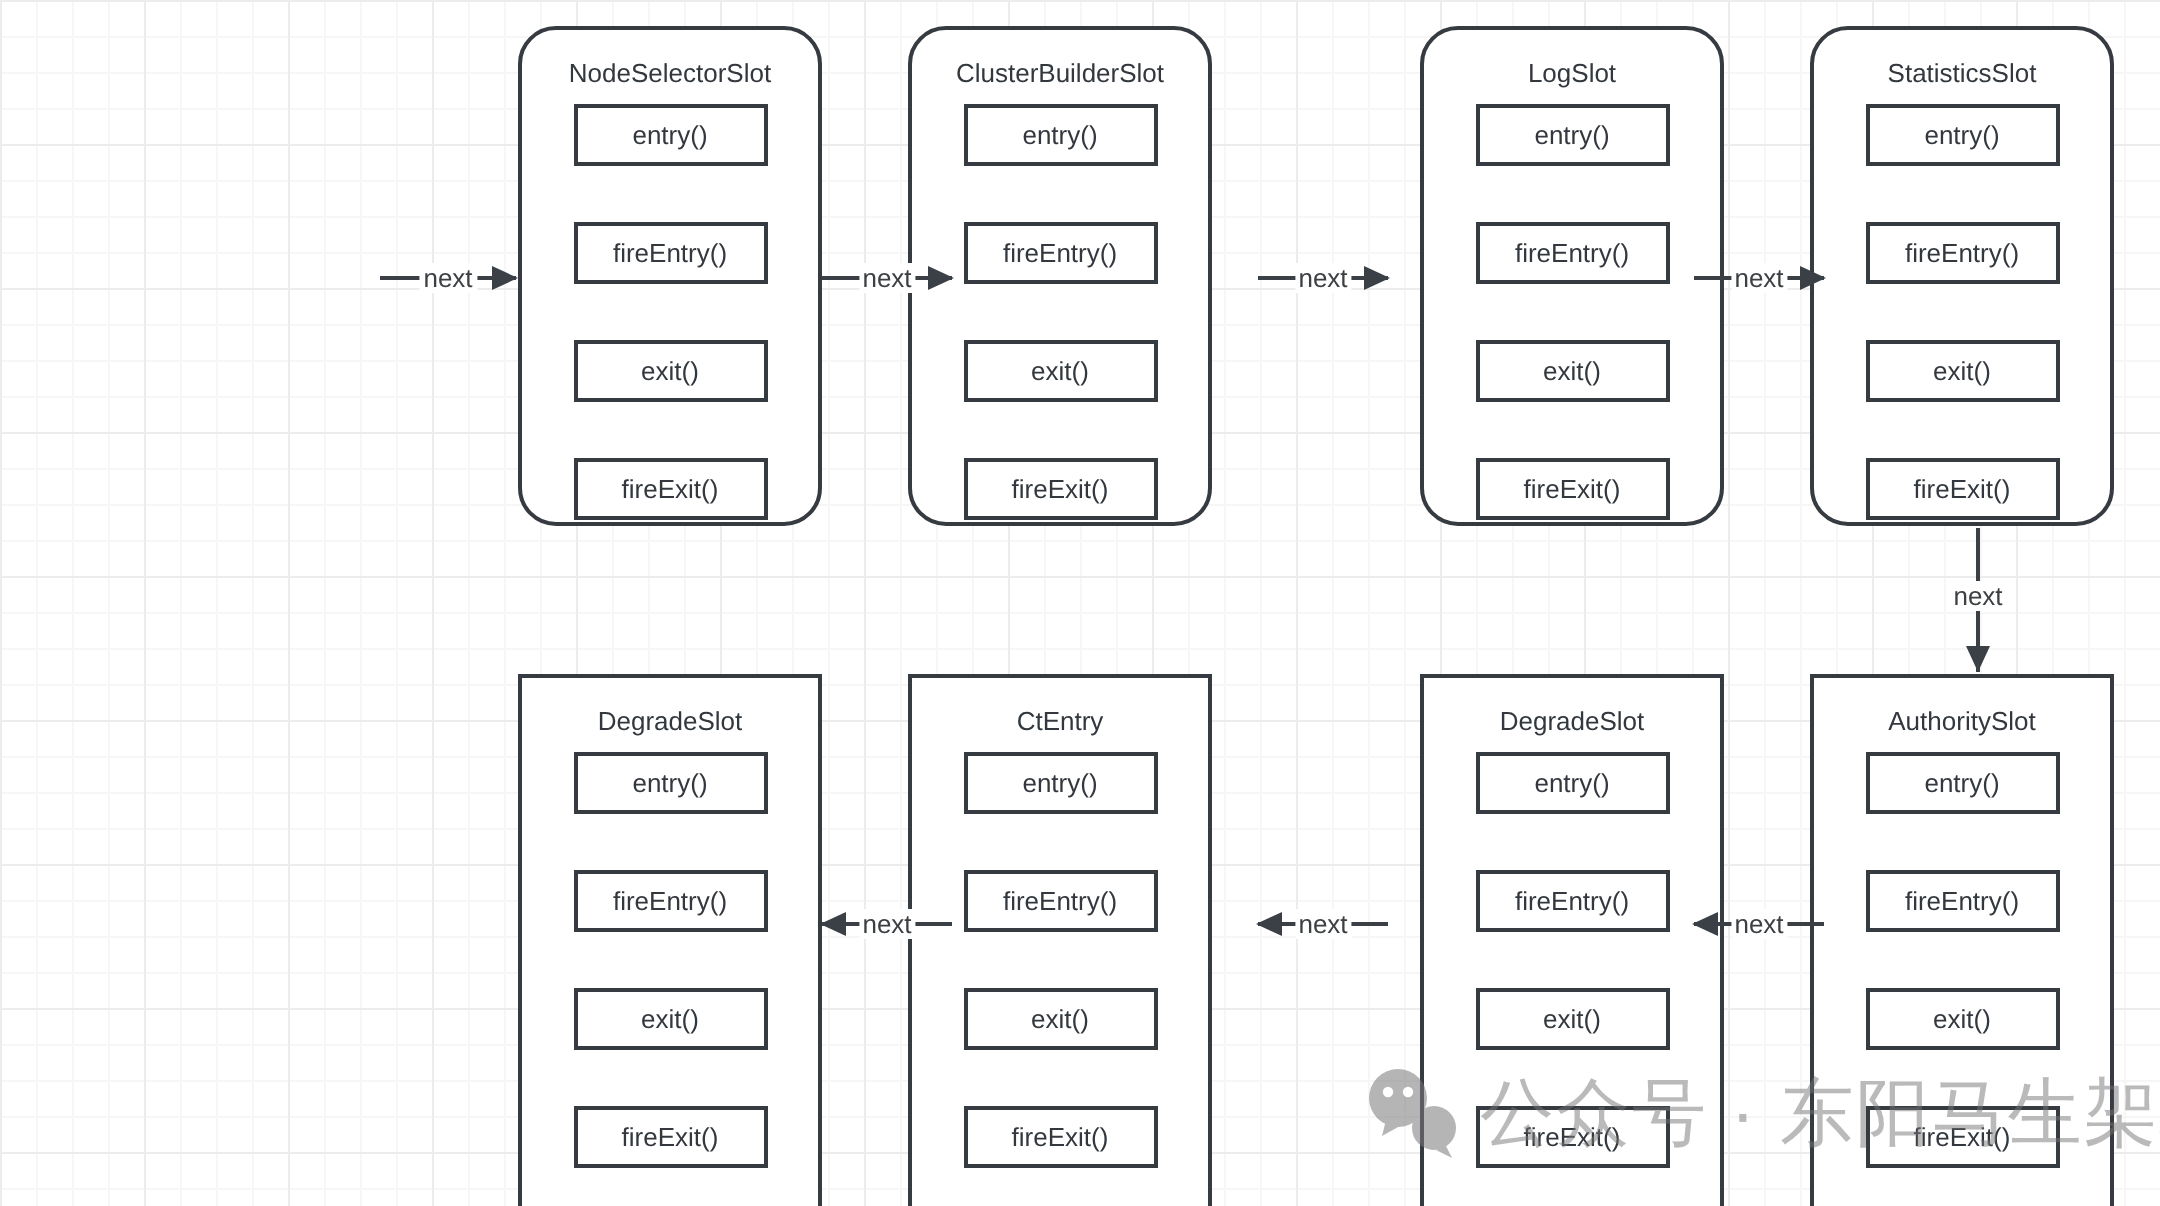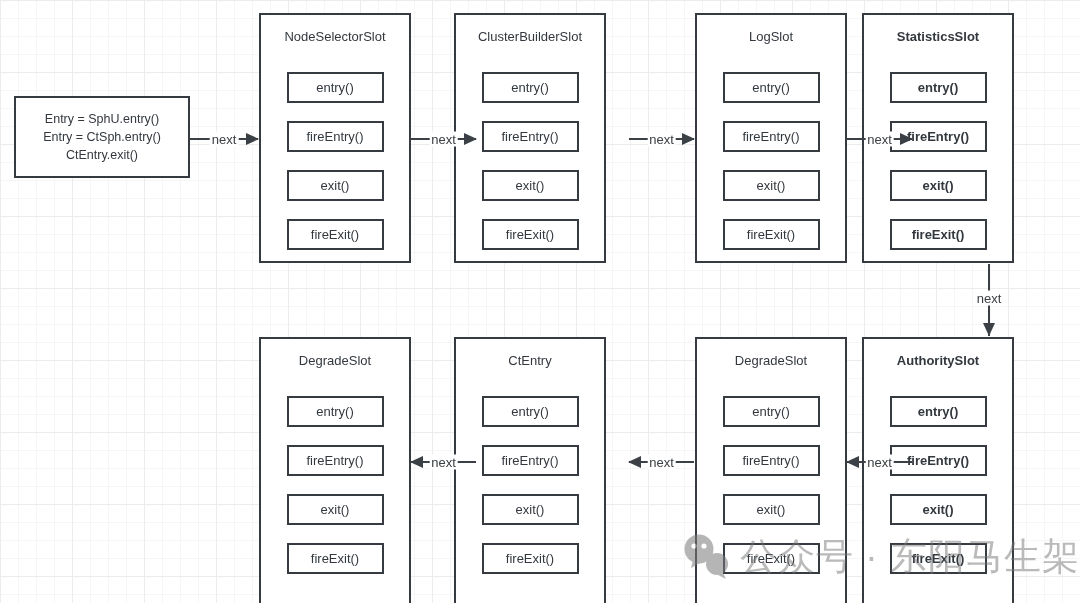--- a/index.html
+++ b/index.html
@@ -26,32 +26,32 @@
     display: flex; flex-direction: column; justify-content: center; align-items: center;
     color: #33383e; font-size: 12.5px; line-height: 18px; text-align: center;
   }
 
   
   .slot {
     position: absolute; width: 152px; background: #ffffff;
     border: 2px solid #353b41; box-sizing: border-box;
     display: flex; flex-direction: column; align-items: center;
   }
-  .slot.row-top { top: 13px; height: 250px; }
+  .slot.row-top { top: 13px; height: 250px; border-radius: 19px; }
   .slot.row-bottom { top: 337px; height: 316px; }
   .slot.col-1 { left: 259px; }
   .slot.col-2 { left: 454px; }
-  .slot.col-3 { left: 695px; }
-  .slot.col-4 { left: 862px; font-weight: bold; }
+  .slot.col-3 { left: 710px; }
+  .slot.col-4 { left: 905px; }
   .slot-title {
     margin-top: 13px; height: 18px; line-height: 18px;
     color: #33383e; font-size: 13px; text-align: center; white-space: nowrap;
   }
   .methods {
-    margin-top: 26px; display: flex; flex-direction: column; gap: 18px; align-items: center;
+    margin-top: 6px; display: flex; flex-direction: column; gap: 28px; align-items: center;
   }
   .method {
     width: 97px; height: 31px; box-sizing: border-box;
     background: #ffffff; border: 2px solid #353b41;
     display: flex; align-items: center; justify-content: center;
     color: #33383e; font-size: 13px; white-space: nowrap;
   }
 
   
   .arrow { position: absolute; }
@@ -81,25 +81,20 @@
   .wm-text {
     color: rgba(118,118,118,0.5); font-size: 37px; letter-spacing: 1px;
     white-space: nowrap; line-height: 50px;
   }
 </style>
 </head>
 <body>
 
 <div class="canvas">
 
-  <div class="entry-box">
-    <div>Entry = SphU.entry()</div>
-    <div>Entry = CtSph.entry()</div>
-    <div>CtEntry.exit()</div>
-  </div>
 
   <div class="slot row-top col-1">
       <div class="slot-title">NodeSelectorSlot</div>
       <div class="methods">
         <div class="method">entry()</div>
         <div class="method">fireEntry()</div>
         <div class="method">exit()</div>
         <div class="method">fireExit()</div>
       </div>
     </div>

